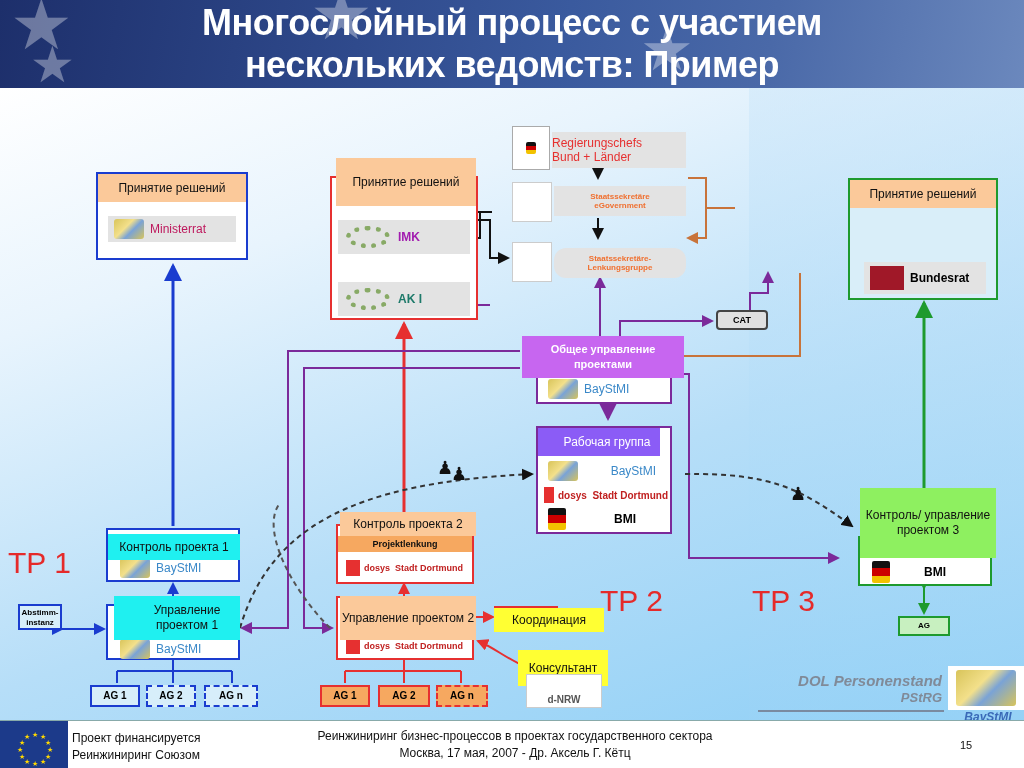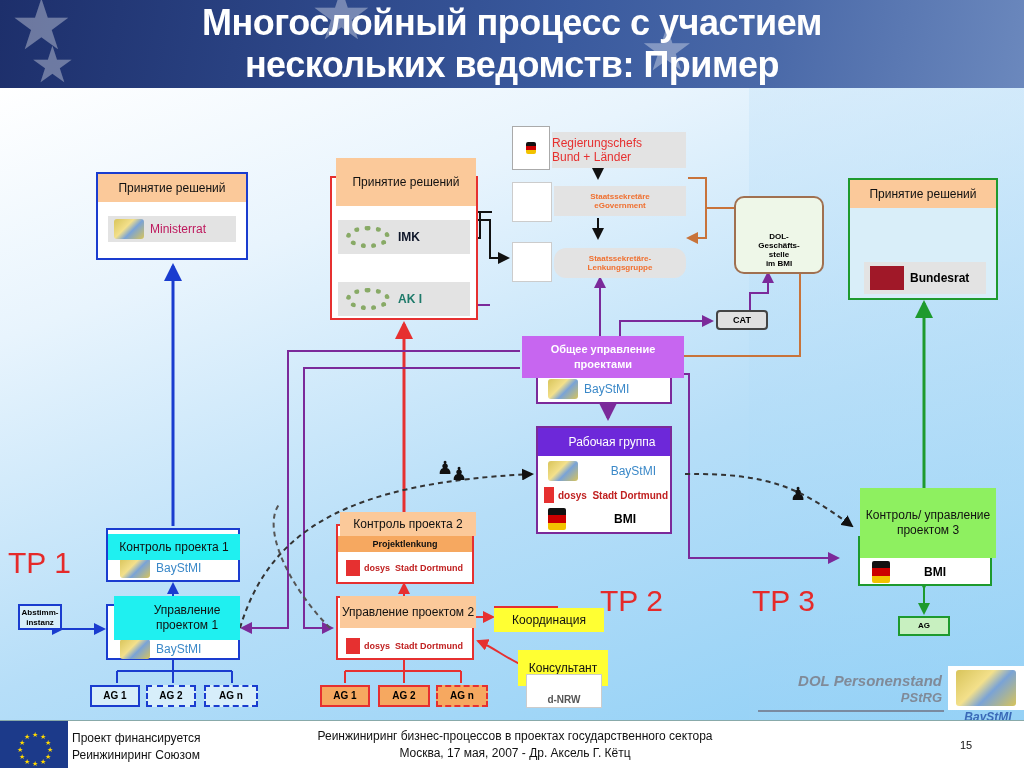--- a/index.html
+++ b/index.html
@@ -108,21 +108,21 @@
 
   <div class="box" style="left:96px;top:84px;width:152px;height:88px;border:2px solid #1a3ccf;">
     <div class="hdr" style="left:0;top:0;width:148px;height:28px;background:#fbc99a;">Принятие решений</div>
     <div class="logo-row" style="left:10px;top:42px;width:128px;height:26px;color:#be185d;font-weight:normal;">
       <span class="crest"></span>
       <span>Ministerrat</span>
     </div>
   </div>
 
   <div class="box" style="left:330px;top:88px;width:148px;height:144px;border:2px solid #e63030;">
-    <div class="logo-row" style="left:6px;top:42px;width:132px;height:34px;color:#0f172a;">
+    <div class="logo-row" style="left:6px;top:42px;width:132px;height:34px;color:#a21caf;">
       <span class="ring"></span>
       <span>IMK</span>
     </div>
     <div class="logo-row" style="left:6px;top:104px;width:132px;height:34px;color:#1e7a6a;">
       <span class="ring"></span>
       <span>AK I</span>
     </div>
   </div>
   <div class="hdr" style="left:336px;top:70px;width:140px;height:48px;background:#fbc99a;">Принятие решений</div>
 
@@ -139,47 +139,41 @@
     <span>Staatssekretäre</span>
     <span>eGovernment</span>
   </div>
 
   <div class="logo-row" style="left:512px;top:154px;width:40px;height:40px;background:#fff;border:1px solid #ccc;"></div>
   <div class="logo-row" style="left:554px;top:160px;width:132px;height:30px;flex-direction:column;justify-content:center;color:#f07030;font-size:8px;border-radius:12px;">
     <span>Staatssekretäre-</span>
     <span>Lenkungsgruppe</span>
   </div>
 
-  <div class="box" style="left:734px;top:108px;width:90px;height:78px;border:2px solid #a07050;border-radius:10px;background:#eef7e8;display:flex;flex-direction:column;align-items:center;justify-content:flex-end;padding-bottom:4px;font-size:8px;font-weight:bold;line-height:9px;">
-    <span>DOL-</span>
-    <span>Geschäfts-</span>
-    <span>stelle</span>
-    <span>im BMI</span>
-  </div>
 
   <div class="box" style="left:716px;top:222px;width:52px;height:20px;border:2px solid #444;border-radius:4px;background:#e0e0e0;font-size:9px;font-weight:bold;text-align:center;line-height:16px;">CAT</div>
 
   <div class="box" style="left:848px;top:90px;width:150px;height:122px;border:2px solid #1e9a2e;background:#d9eef9;">
     <div class="hdr" style="left:0;top:0;width:146px;height:28px;background:#fbc99a;">Принятие решений</div>
     <div class="logo-row" style="left:14px;top:82px;width:122px;height:32px;">
       <span style="display:inline-block;width:34px;height:24px;background:#a01828;margin:0 6px;"></span>
       <span>Bundesrat</span>
     </div>
   </div>
 
   <div class="box" style="left:536px;top:280px;width:136px;height:36px;border:2px solid #7b2a9a;">
     <div class="logo-row" style="left:4px;top:8px;width:124px;height:22px;background:#fff;color:#3a88c8;font-weight:normal;">
       <span class="crest"></span>
       <span>BayStMI</span>
     </div>
   </div>
   <div class="hdr" style="left:522px;top:248px;width:162px;height:42px;background:#c766f0;color:#fff;font-weight:bold;font-size:11px;">Общее управление проектами</div>
 
   <div class="box" style="left:536px;top:338px;width:136px;height:108px;border:2px solid #7b2a9a;">
-    <div class="hdr" style="left:0;top:0;width:132px;height:28px;background:#6d28d9;color:#fff;font-size:12px;padding-left:16px;">Рабочая группа</div>
+    <div class="hdr" style="left:0;top:0;width:122px;height:28px;background:#8b5cf6;color:#fff;font-size:12px;padding-left:16px;">Рабочая группа</div>
     <div class="logo-row" style="left:4px;top:32px;width:124px;height:22px;background:#fff;color:#3a88c8;font-weight:normal;justify-content:space-between;">
       <span class="crest"></span>
       <span style="margin-right:10px;">BayStMI</span>
     </div>
     <div class="logo-row" style="left:2px;top:56px;width:128px;height:22px;background:#fff;color:#c02020;font-size:10px;">
       <span style="display:inline-block;width:14px;height:16px;background:#e63030;margin:0 4px;"></span>
       <span style="white-space:pre;">dosys  Stadt Dortmund</span>
     </div>
     <div class="logo-row" style="left:4px;top:80px;width:124px;height:22px;background:#fff;justify-content:space-between;">
       <span class="eagle"></span>
@@ -215,21 +209,21 @@
       <span style="white-space:pre;">dosys  Stadt Dortmund</span>
     </div>
   </div>
   <div class="hdr" style="left:340px;top:424px;width:136px;height:24px;background:#fbc99a;">Контроль проекта 2</div>
   <div class="box" style="left:336px;top:508px;width:138px;height:64px;border:2px solid #e63030;">
     <div class="logo-row" style="left:4px;top:38px;width:126px;height:20px;background:#fff;color:#c02020;font-size:9px;">
       <span style="display:inline-block;width:14px;height:16px;background:#e63030;margin:0 4px;"></span>
       <span style="white-space:pre;">dosys  Stadt Dortmund</span>
     </div>
   </div>
-  <div class="hdr" style="left:340px;top:508px;width:136px;height:32px;background:#fbc99a;">Управление проектом 2</div>
+  <div class="hdr" style="left:340px;top:508px;width:136px;height:44px;background:#fbc99a;">Управление проектом 2</div>
   <div class="box" style="left:494px;top:518px;width:64px;height:26px;border:2px solid #e63030;"></div>
   <div class="hdr" style="left:494px;top:520px;width:110px;height:24px;background:#ffff33;">Координация</div>
   <div class="hdr" style="left:518px;top:562px;width:90px;height:36px;background:#ffff33;">Консультант</div>
   <div class="box" style="left:526px;top:586px;width:76px;height:34px;border:1px solid #ccc;font-size:10px;font-weight:bold;color:#555;text-align:center;line-height:50px;">d-NRW</div>
   <div class="ag" style="left:320px;top:597px;width:50px;border:2px solid #e63030;background:#f6a860;">AG 1</div>
   <div class="ag" style="left:378px;top:597px;width:52px;border:2px solid #e63030;background:#f6a860;">AG 2</div>
   <div class="ag" style="left:436px;top:597px;width:52px;border:2px dashed #e63030;background:#f6a860;">AG n</div>
 
   <div class="tp" style="left:752px;top:496px;">TP 3</div>
   <div class="box" style="left:858px;top:448px;width:134px;height:50px;border:2px solid #1e9a2e;">

